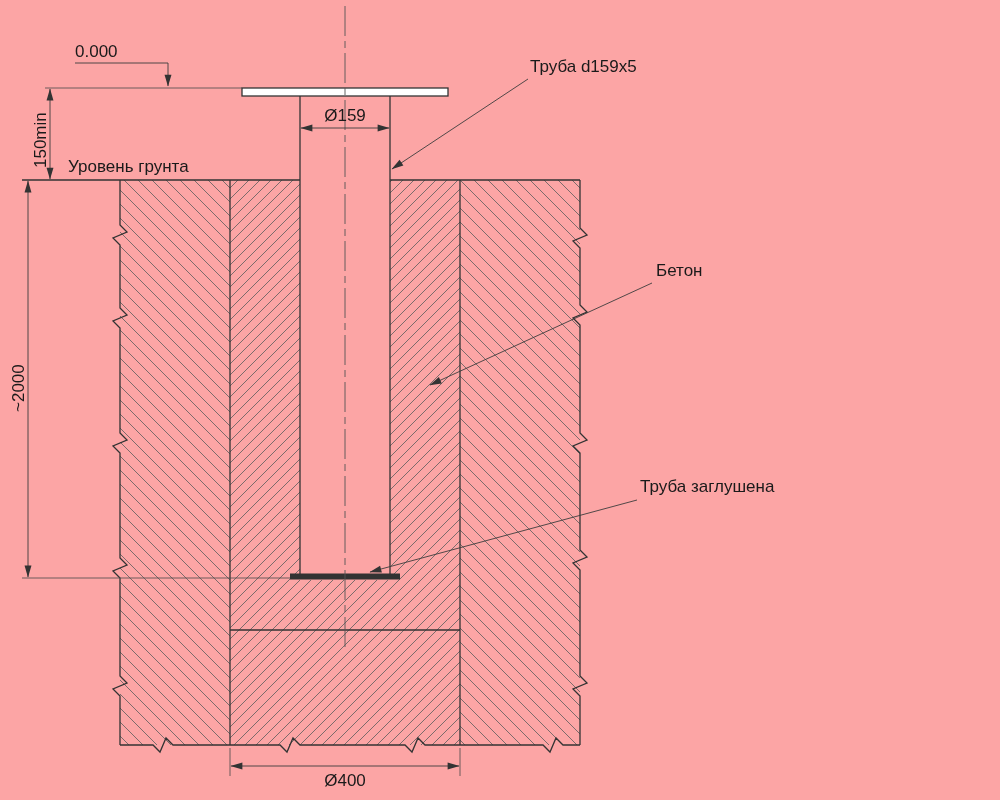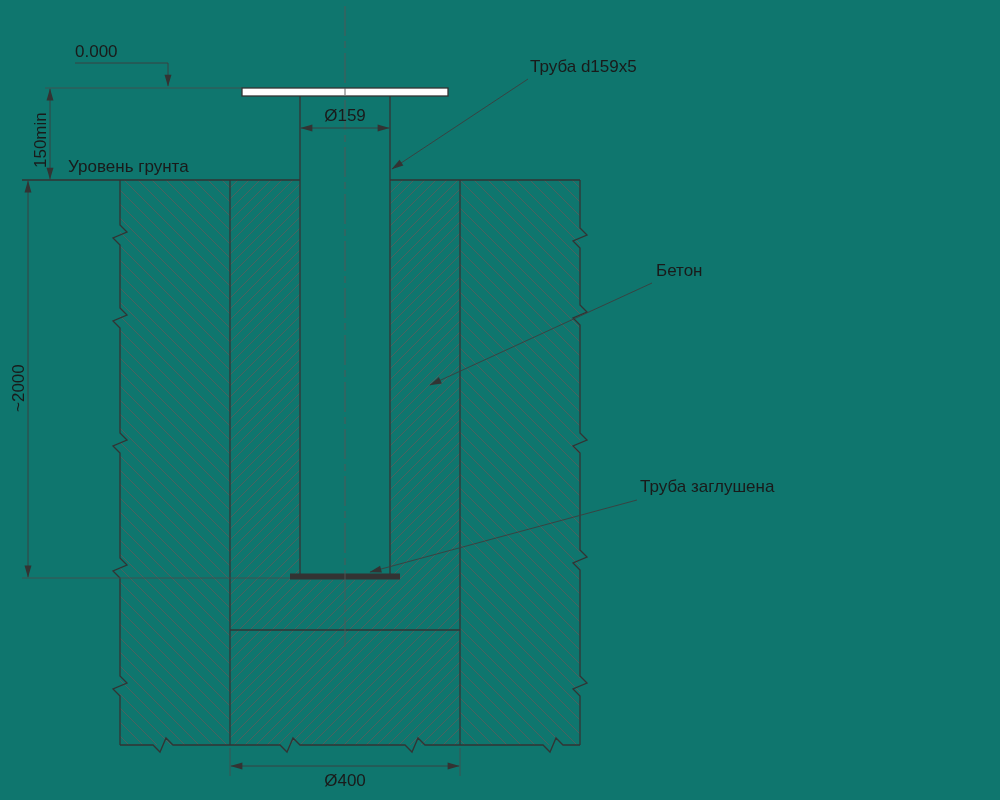--- a/index.html
+++ b/index.html
@@ -1,16 +1,16 @@
 <!DOCTYPE html>
 <html><head>
 <meta charset="utf-8">
 <style>
   html,body{margin:0;padding:0;background:#fff;}
-  .stage{position:relative;width:1000px;height:800px;background:#0f766e;overflow:hidden;
+  .stage{position:relative;width:1000px;height:800px;background:#fca5a5;overflow:hidden;
          font-family:"Liberation Sans", sans-serif;}
   svg{display:block;}
   text{font-family:"Liberation Sans", sans-serif;font-size:17px;fill:#1a1a1a;}
   .obj{stroke:#333;stroke-width:1.3;fill:none;stroke-linejoin:miter;}
   .thin{stroke:#4a4a4a;stroke-width:0.8;fill:none;}
   .dim{stroke:#3d3d3d;stroke-width:0.9;fill:none;}
   .cl{stroke:#555;stroke-width:0.9;fill:none;stroke-dasharray:30 5 7 5;}
 </style>
 </head>
 <body>

